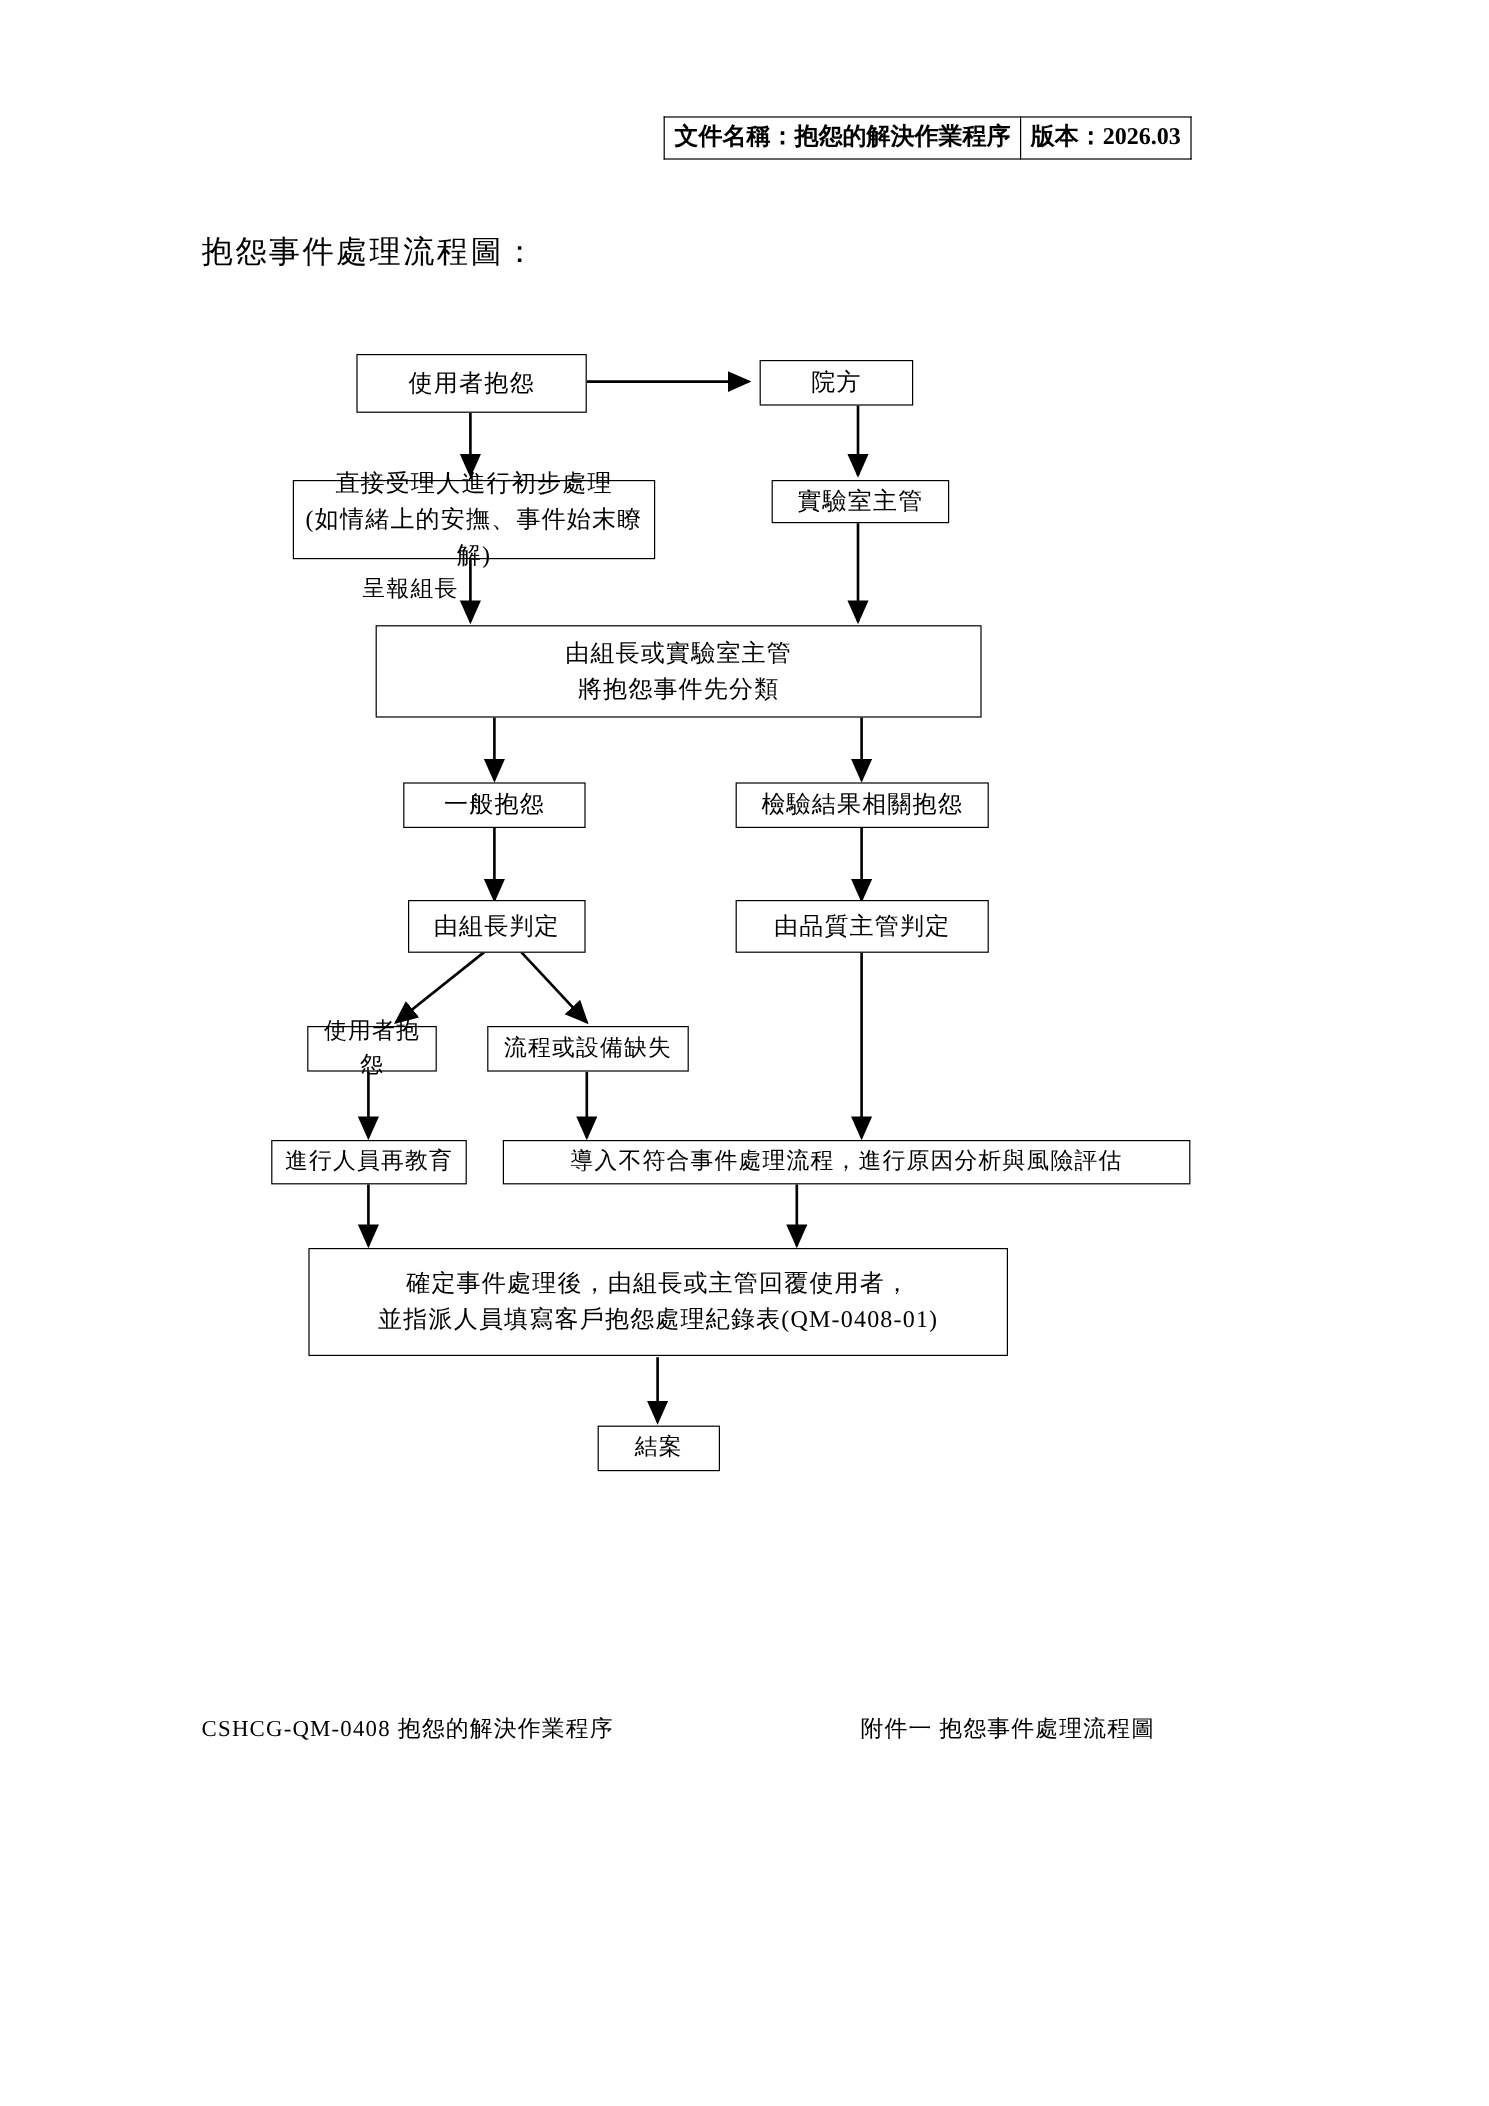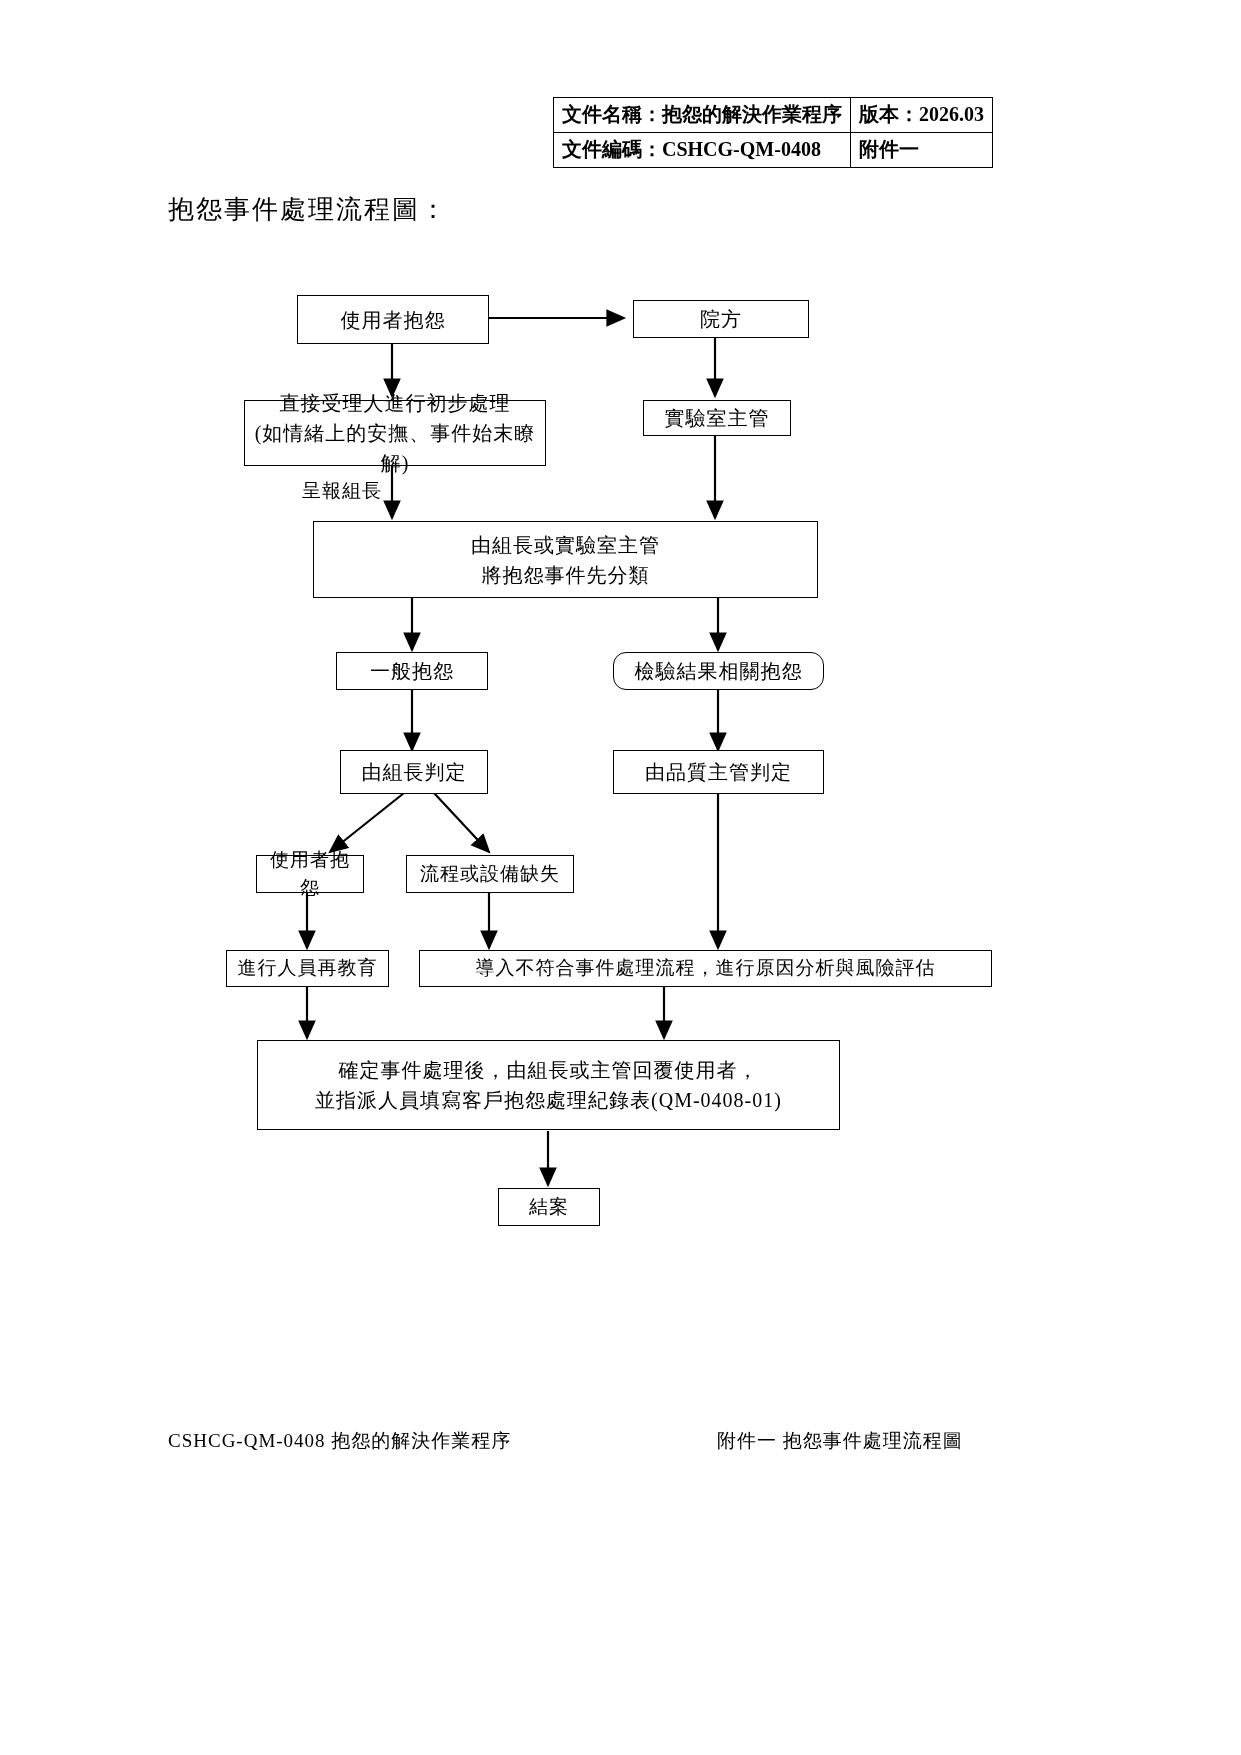--- a/index.html
+++ b/index.html
@@ -106,24 +106,20 @@
 </style>
 </head>
 <body>
 
 <table class="doc-header">
   <tbody>
       <tr>
     <td class="c1">文件名稱：抱怨的解決作業程序</td>
     <td class="c2">版本：2026.03</td>
   </tr>
-  <tr>
-    <td class="c1">文件編碼：CSHCG-QM-0408</td>
-    <td class="c2">附件一</td>
-  </tr>
 </tbody>
   </table>
 
 <div class="page-title">抱怨事件處理流程圖：</div>
 
 <div class="chart">
 
   <svg viewBox="0 0 1241 1755">
     <defs>
       <marker id="arrow" markerWidth="10" markerHeight="10" refX="8" refY="4" orient="auto" markerUnits="strokeWidth">
@@ -163,33 +159,33 @@
       <line x1="307" y1="986" x2="307" y2="1038" marker-end="url(#arrow)"></line>
 
       <line x1="664" y1="986" x2="664" y2="1038" marker-end="url(#arrow)"></line>
 
       <line x1="548" y1="1131" x2="548" y2="1185" marker-end="url(#arrow)"></line>
     </g>
   </svg>
 
   <div class="node" style="left:297px; top:295px; width:192px; height:49px;">使用者抱怨</div>
 
-  <div class="node" style="left:633px; top:300px; width:176px; height:38px;">院方</div>
+  <div class="node" style="left:633px; top:300px; width:128px; height:38px;">院方</div>
 
   <div class="node" style="left:244px; top:400px; width:302px; height:66px;">直接受理人進行初步處理
 (如情緒上的安撫、事件始末瞭解)</div>
 
   <div class="node" style="left:643px; top:400px; width:148px; height:36px;">實驗室主管</div>
 
   <div class="node" style="left:313px; top:521px; width:505px; height:77px;">由組長或實驗室主管
 將抱怨事件先分類</div>
 
   <div class="node" style="left:336px; top:652px; width:152px; height:38px;">一般抱怨</div>
 
-  <div class="node" style="left:613px; top:652px; width:211px; height:38px;border-radius:13px;">檢驗結果相關抱怨</div>
+  <div class="node" style="left:613px; top:652px; width:211px; height:38px;">檢驗結果相關抱怨</div>
 
   <div class="node" style="left:340px; top:750px; width:148px; height:44px;">由組長判定</div>
 
   <div class="node" style="left:613px; top:750px; width:211px; height:44px;">由品質主管判定</div>
 
   <div class="node small" style="left:256px; top:855px; width:108px; height:38px;">使用者抱怨</div>
 
   <div class="node small" style="left:406px; top:855px; width:168px; height:38px;">流程或設備缺失</div>
 
   <div class="node small" style="left:226px; top:950px; width:163px; height:37px;">進行人員再教育</div>

